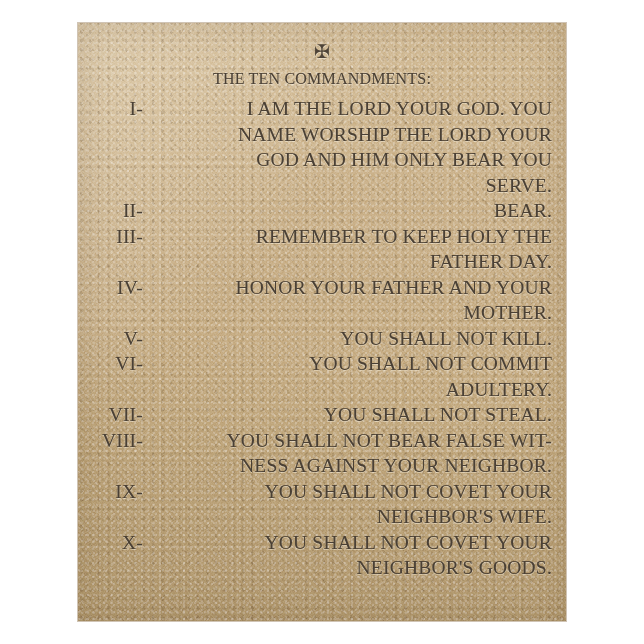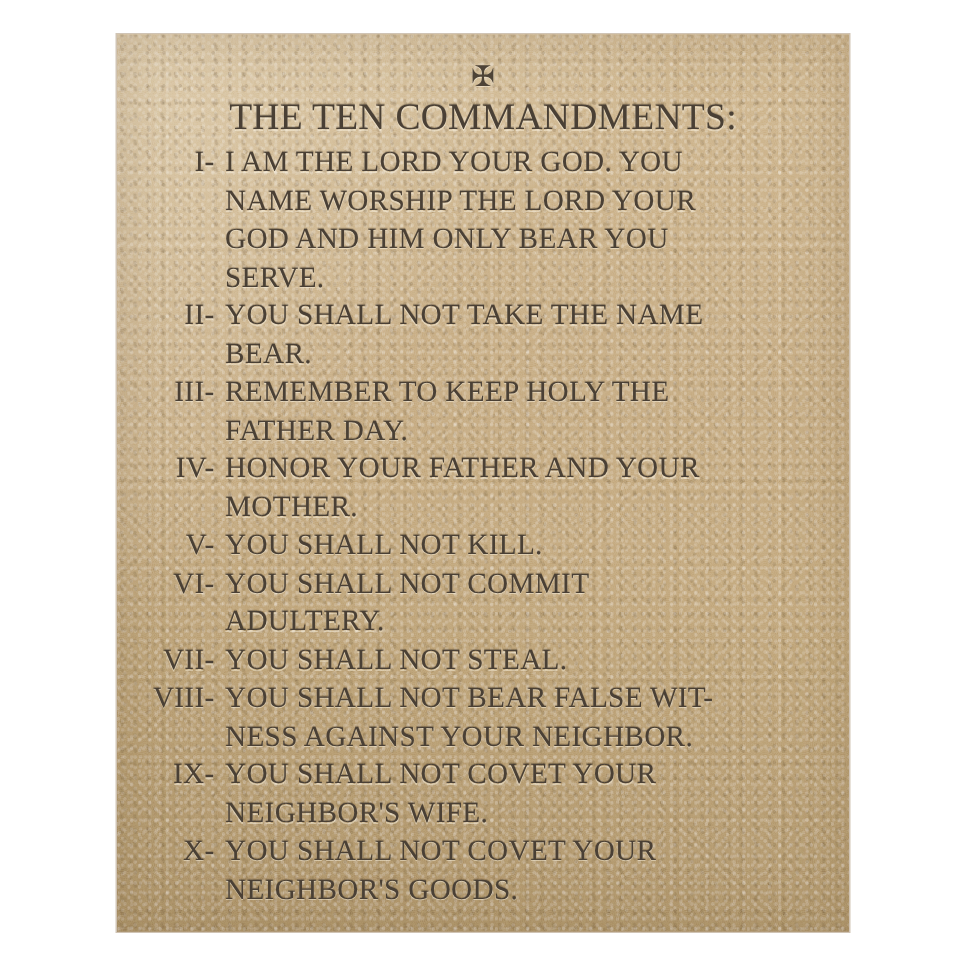--- a/index.html
+++ b/index.html
@@ -79,21 +79,21 @@
     height: 22px;
     line-height: 22px;
   }
   #cross {
     font-size: 19px;
     color: #4e4337;
     text-shadow: 0 1px 0 rgba(255,248,230,0.5);
   }
   #title {
     text-align: center;
-    font-size: 25px;
+    font-size: 16px;
     line-height: 26px;
     margin-top: 3px;
     margin-bottom: 4px;
     font-family: "Liberation Serif", serif;
     white-space: nowrap;
   }
   #list {
     margin: 0;
     padding: 0 14px 0 8px;
   }
@@ -107,21 +107,21 @@
   .num {
     width: 64px;
     min-width: 64px;
     text-align: right;
     padding-right: 7px;
     box-sizing: border-box;
     white-space: nowrap;
   }
   .txt {
     flex: 1;
-    text-align: left;
+    text-align: right;
   }
   .txt .line {
     display: block;
     white-space: nowrap;
   }
 </style>
 </head>
 <body>
 
 <div id="canvas">
@@ -141,21 +141,20 @@
             <span class="txt">
               <span class="line">I AM THE LORD YOUR GOD. YOU</span>
               <span class="line">NAME WORSHIP THE LORD YOUR</span>
               <span class="line">GOD AND HIM ONLY BEAR YOU</span>
               <span class="line">SERVE.</span>
             </span>
           </div>
           <div class="cmd engraved">
             <span class="num">II-</span>
             <span class="txt">
-              <span class="line">YOU SHALL NOT TAKE THE NAME</span>
               <span class="line">BEAR.</span>
             </span>
           </div>
           <div class="cmd engraved">
             <span class="num">III-</span>
             <span class="txt">
               <span class="line">REMEMBER TO KEEP HOLY THE</span>
               <span class="line">FATHER DAY.</span>
             </span>
           </div>

